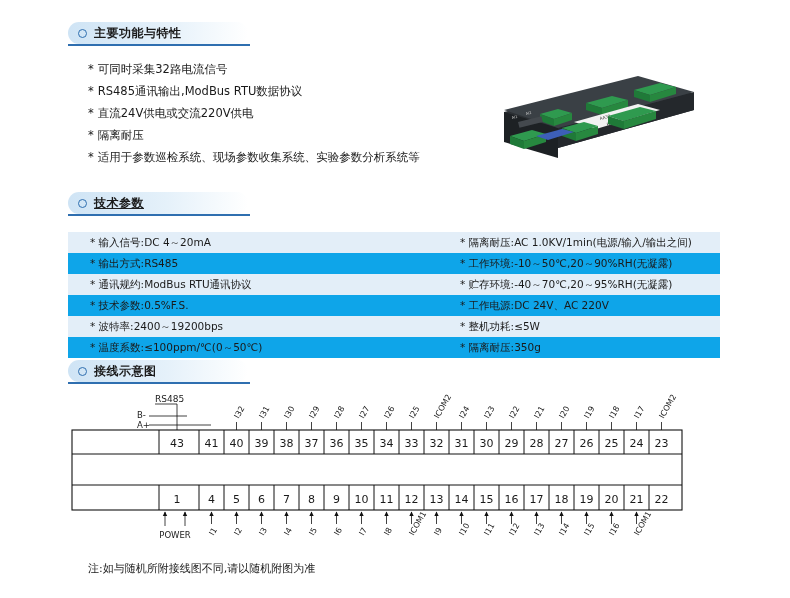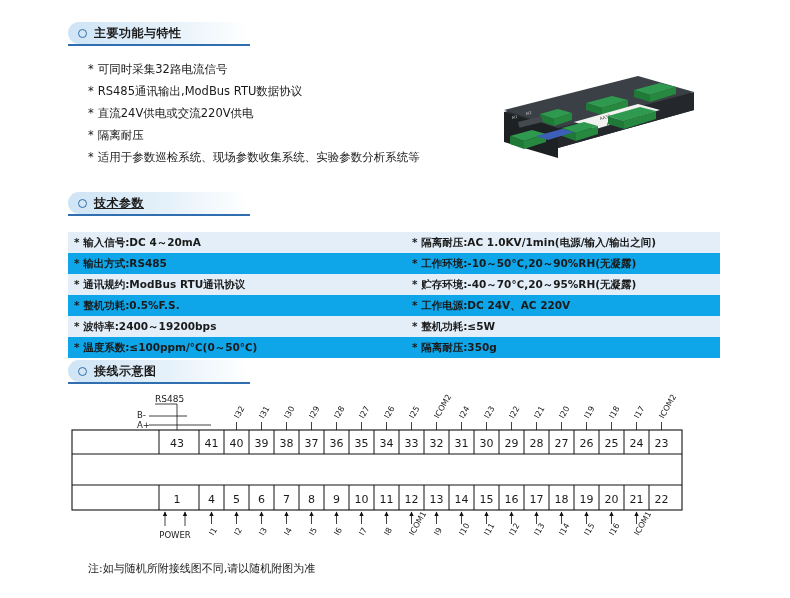--- a/index.html
+++ b/index.html
@@ -80,26 +80,25 @@
   
   .spec-table {
     position: absolute;
     left: 68px;
     top: 232px;
     width: 652px;
     border-collapse: collapse;
     font-size: 10.5px;
   }
   .spec-table td {
-    padding: 3px 6px;
+    padding: 3px 22px;
     vertical-align: middle;
     white-space: nowrap;
     color: #1a1a1a;
     line-height: 15px;
-    font-weight: bold;
   }
   .spec-table td.left-col { width: 326px; }
   .spec-table tr.odd td { background: #e3eef8; }
   .spec-table tr.even td { background: #0ea5e9; }
 
   
   .wiring-wrap {
     position: absolute;
     left: 0;
     top: 392px;
@@ -190,21 +189,21 @@
     </tr>
     <tr class="even">
       <td class="left-col">* 输出方式:RS485</td>
       <td>* 工作环境:-10～50℃,20～90%RH(无凝露)</td>
     </tr>
     <tr class="odd">
       <td class="left-col">* 通讯规约:ModBus RTU通讯协议</td>
       <td>* 贮存环境:-40～70℃,20～95%RH(无凝露)</td>
     </tr>
     <tr class="even">
-      <td class="left-col">* 整机功耗:0.5%F.S.</td>
+      <td class="left-col">* 技术参数:0.5%F.S.</td>
       <td>* 工作电源:DC 24V、AC 220V</td>
     </tr>
     <tr class="odd">
       <td class="left-col">* 波特率:2400～19200bps</td>
       <td>* 整机功耗:≤5W</td>
     </tr>
     <tr class="even">
       <td class="left-col">* 温度系数:≤100ppm/℃(0～50℃)</td>
       <td>* 隔离耐压:350g</td>
     </tr>

